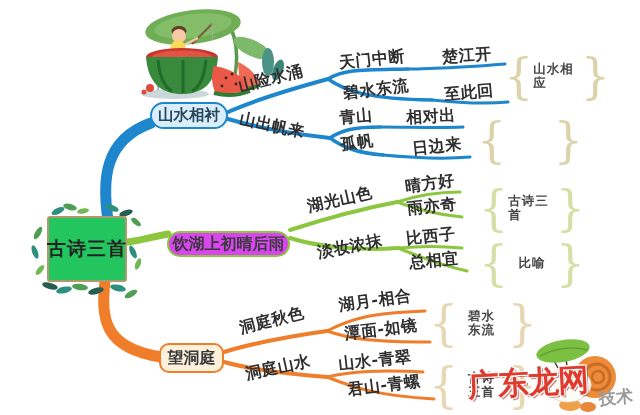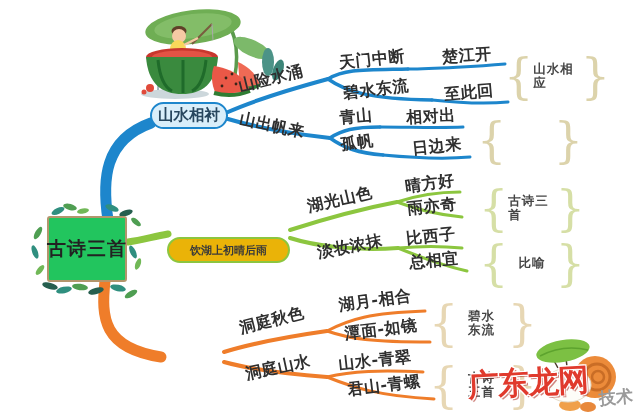--- a/index.html
+++ b/index.html
@@ -20,23 +20,23 @@
     left:47px;top:216px;width:80px;height:66px;
     background:#22c55e;border:2px solid #b2966c;border-radius:3px;
     font-size:19px;color:#222222;letter-spacing:1px;
   }
   .t1{
     left:150px;top:102px;width:78px;height:27px;
     background:#d9eefa;border:2.5px solid var(--blue);border-radius:14px;
     font-size:15.5px;color:#28475f;
   }
   .t2{
-    left:167px;top:237px;width:123px;height:26px;
-    background:#eab308;border:2.5px solid var(--green);border-radius:14px;
-    font-size:11px;color:#3a3a3a;
+    left:167px;top:231px;width:123px;height:26px;
+    background:#d946ef;border:2.5px solid var(--green);border-radius:14px;
+    font-size:16px;color:#3a3a3a;
   }
   .t3{
     left:159px;top:343px;width:65px;height:30px;
     background:#fdf1dc;border:2.5px solid var(--orange);border-radius:10px;
     font-size:16px;color:#3a3a3a;
   }
 
   
   .lbl{
     position:absolute;z-index:2;white-space:nowrap;
@@ -191,20 +191,21 @@
       <path d="M562,378 Q565,381 568,378" fill="none" stroke="#caa28f" stroke-width="1.2"></path>
       <ellipse cx="554" cy="378" rx="2.8" ry="1.6" fill="#f6c9c0"></ellipse>
       <ellipse cx="563" cy="351" rx="27" ry="11" fill="#7cc043" transform="rotate(-10 563 351)"></ellipse>
       <path d="M540,356 Q563,344 588,350" fill="none" stroke="#5da32e" stroke-width="1.5"></path>
     </g>
   </svg>
 
   <div class="topic rootbox">古诗三首</div>
   <div class="topic t1">山水相衬</div>
   <div class="topic t2">饮湖上初晴后雨</div>
+  <div class="topic t3">望洞庭</div>
 
   <div class="lbl" style="left:271px;top:79px;--r:-14deg">山险水涌</div>
   <div class="lbl" style="left:372px;top:60px;--r:-6deg">天门中断</div>
   <div class="lbl" style="left:467px;top:56px;--r:-4deg">楚江开</div>
   <div class="lbl" style="left:376px;top:90px;--r:-7deg">碧水东流</div>
   <div class="lbl" style="left:469px;top:93px;--r:-5deg">至此回</div>
   <div class="lbl" style="left:272px;top:126px;--r:12deg">山出帆来</div>
   <div class="lbl" style="left:356px;top:117px;--r:-5deg">青山</div>
   <div class="lbl" style="left:431px;top:117px;--r:-3deg">相对出</div>
   <div class="lbl" style="left:357px;top:143px;--r:-8deg">孤帆</div>

